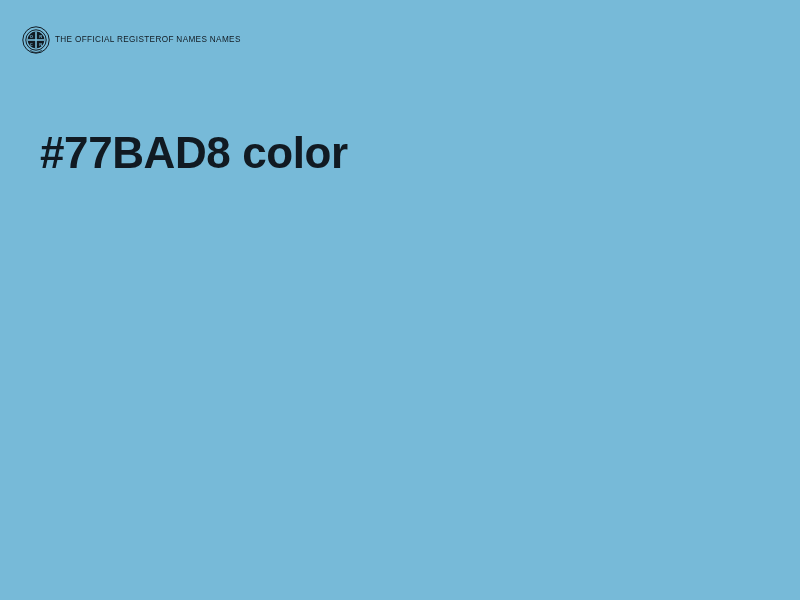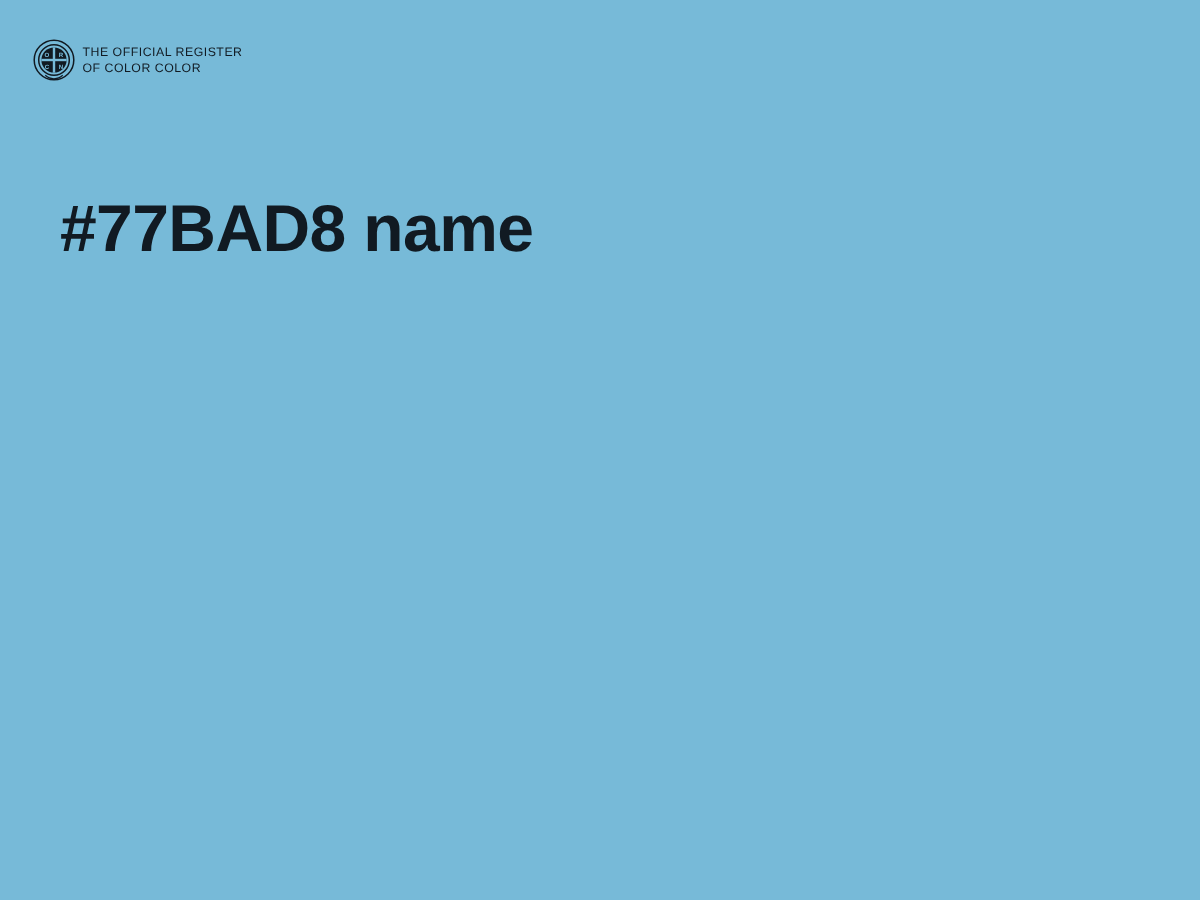--- a/index.html
+++ b/index.html
@@ -31,21 +31,21 @@
     gap: 5px;
   }
   .seal {
     width: 28px;
     height: 28px;
     flex: 0 0 28px;
     display: block;
   }
   .brand-text {
     display: flex;
-    flex-direction: column;
+    flex-direction: row;
     justify-content: center;
     margin-top: 1px;
   }
   .brand-line {
     font-size: 8.2px;
     line-height: 10.5px;
     letter-spacing: 0.35px;
     color: #111a22;
     white-space: nowrap;
     font-weight: 400;
@@ -93,21 +93,21 @@
         <rect x="5.6" y="13.2" width="16.8" height="1.6" fill="#77bad8"></rect>
         <text x="9.3" y="12.3" fill="#77bad8" font-family="'Liberation Sans', sans-serif" font-size="4.1" font-weight="700" text-anchor="middle">O</text>
         <text x="18.7" y="12.3" fill="#77bad8" font-family="'Liberation Sans', sans-serif" font-size="4.1" font-weight="700" text-anchor="middle">R</text>
         <text x="9.3" y="20.1" fill="#77bad8" font-family="'Liberation Sans', sans-serif" font-size="4.1" font-weight="700" text-anchor="middle">C</text>
         <text x="18.7" y="20.1" fill="#77bad8" font-family="'Liberation Sans', sans-serif" font-size="4.1" font-weight="700" text-anchor="middle">N</text>
         <path d="M8.2 24.2 A8.4 8.4 0 0 0 19.8 24.2" fill="none" stroke="#111a22" stroke-width="0.8"></path>
       </svg>
     </span>
     <span class="brand-text">
       <span class="brand-line">THE OFFICIAL REGISTER</span>
-      <span class="brand-line">OF COLOR COLOR</span>
+      <span class="brand-line">OF NAMES NAMES</span>
     </span>
   </div>
 
   <div class="content">
-    <h1 class="page-title">#77BAD8 name</h1>
+    <h1 class="page-title">#77BAD8 color</h1>
   </div>
 
 </div>
 
 </body></html>

